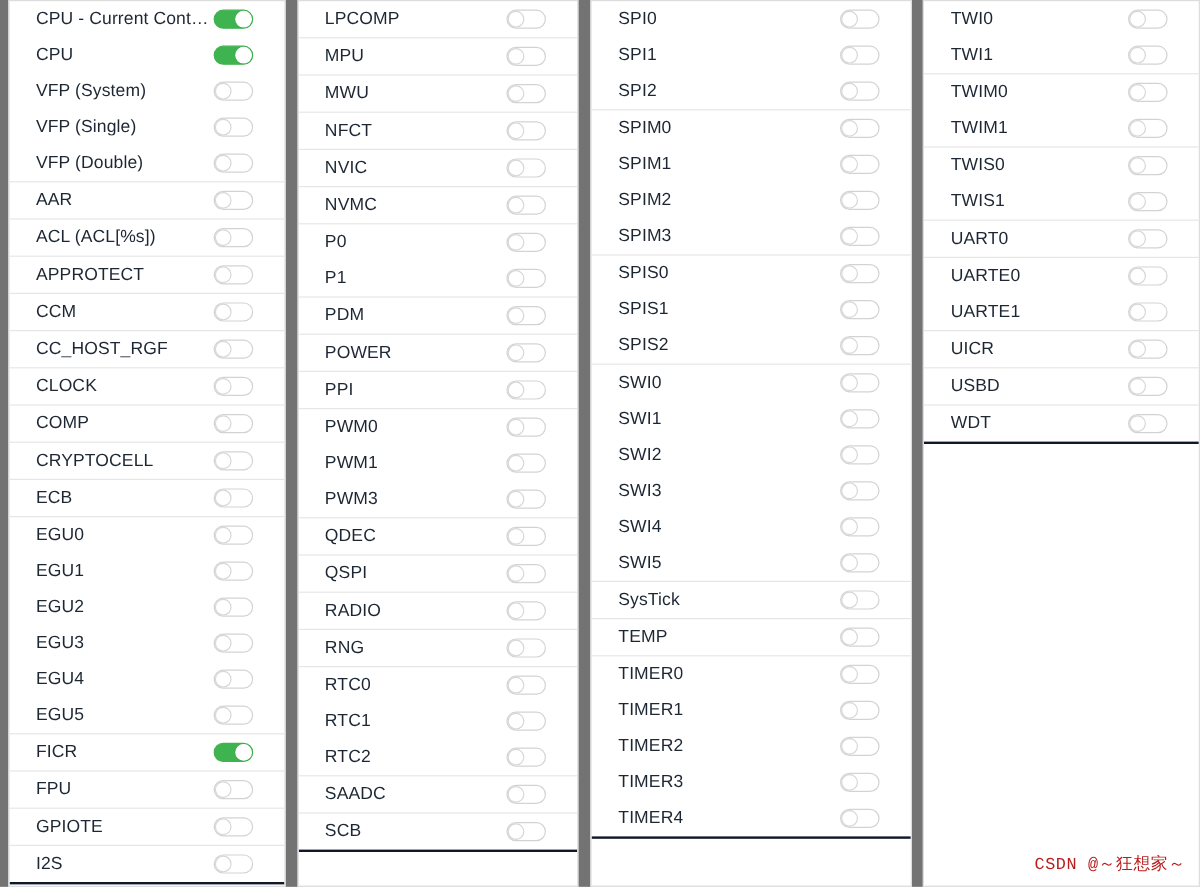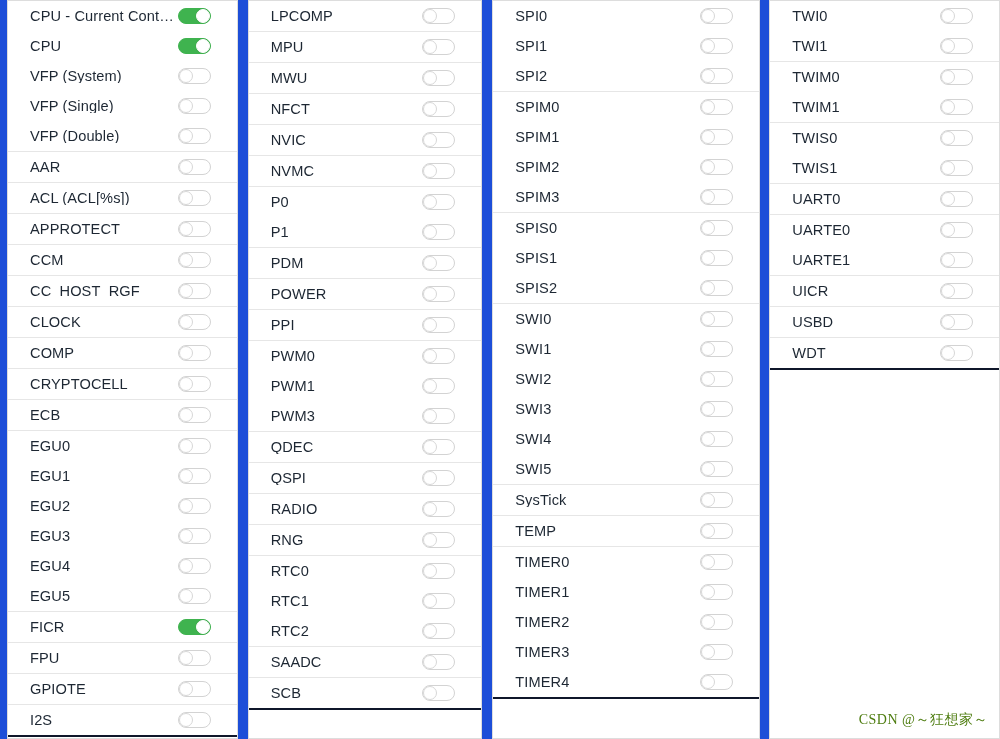--- a/index.html
+++ b/index.html
@@ -16,21 +16,21 @@
   }
 
   #peripheral-board {
     position: absolute;
     left: 0;
     top: 0;
     width: 1000px;
     height: 739px;
     display: flex;
     align-items: stretch;
-    background: #1d4ed8;
+    background: #737373;
     box-sizing: border-box;
   }
 
   .column-panel {
     background: #ffffff;
     border: 1px solid #dddddd;
     box-sizing: border-box;
     overflow: hidden;
     position: relative;
   }
@@ -106,22 +106,22 @@
     border: 1px solid #ffffff;
     box-shadow: 0 0 1px rgba(0,0,0,0.18);
   }
 
   
   #watermark {
     position: absolute;
     right: 12px;
     bottom: 10px;
     font-size: 14px;
-    color: #4d7c0f;
-    font-family: Liberation Serif, serif;
+    color: #b91c1c;
+    font-family: Liberation Mono, monospace;
     letter-spacing: 0.5px;
     white-space: nowrap;
     pointer-events: none;
     z-index: 50;
   }
 </style>
 </head>
 <body>
 
 <div id="peripheral-board">

